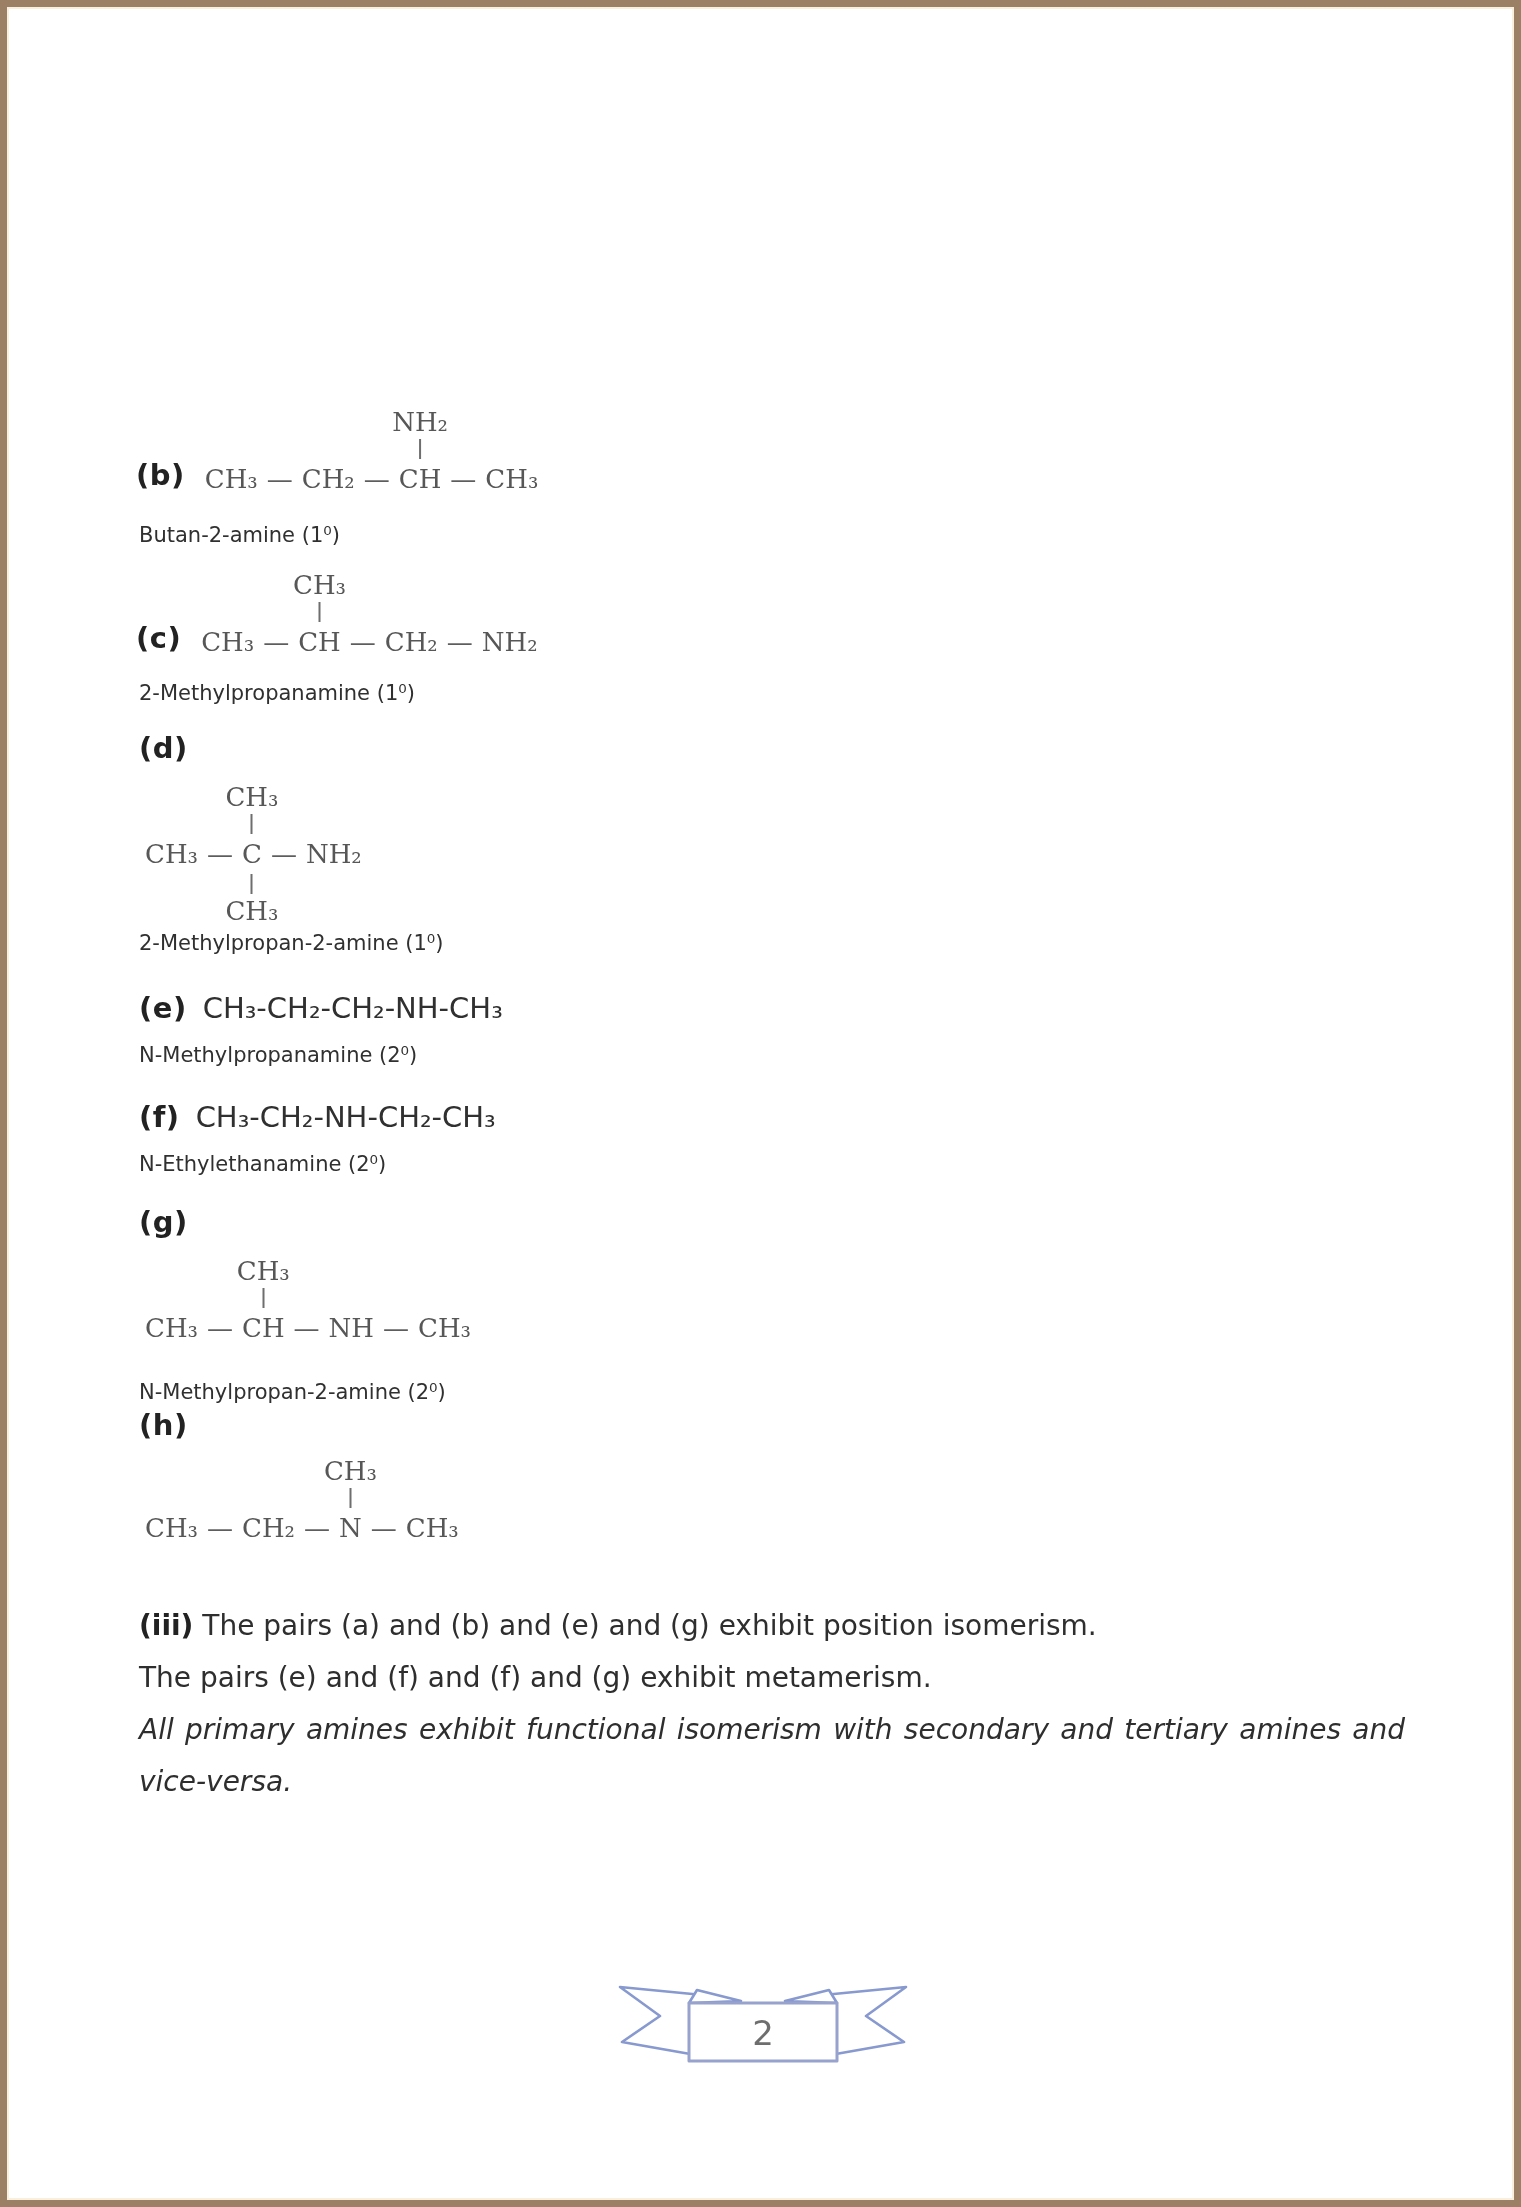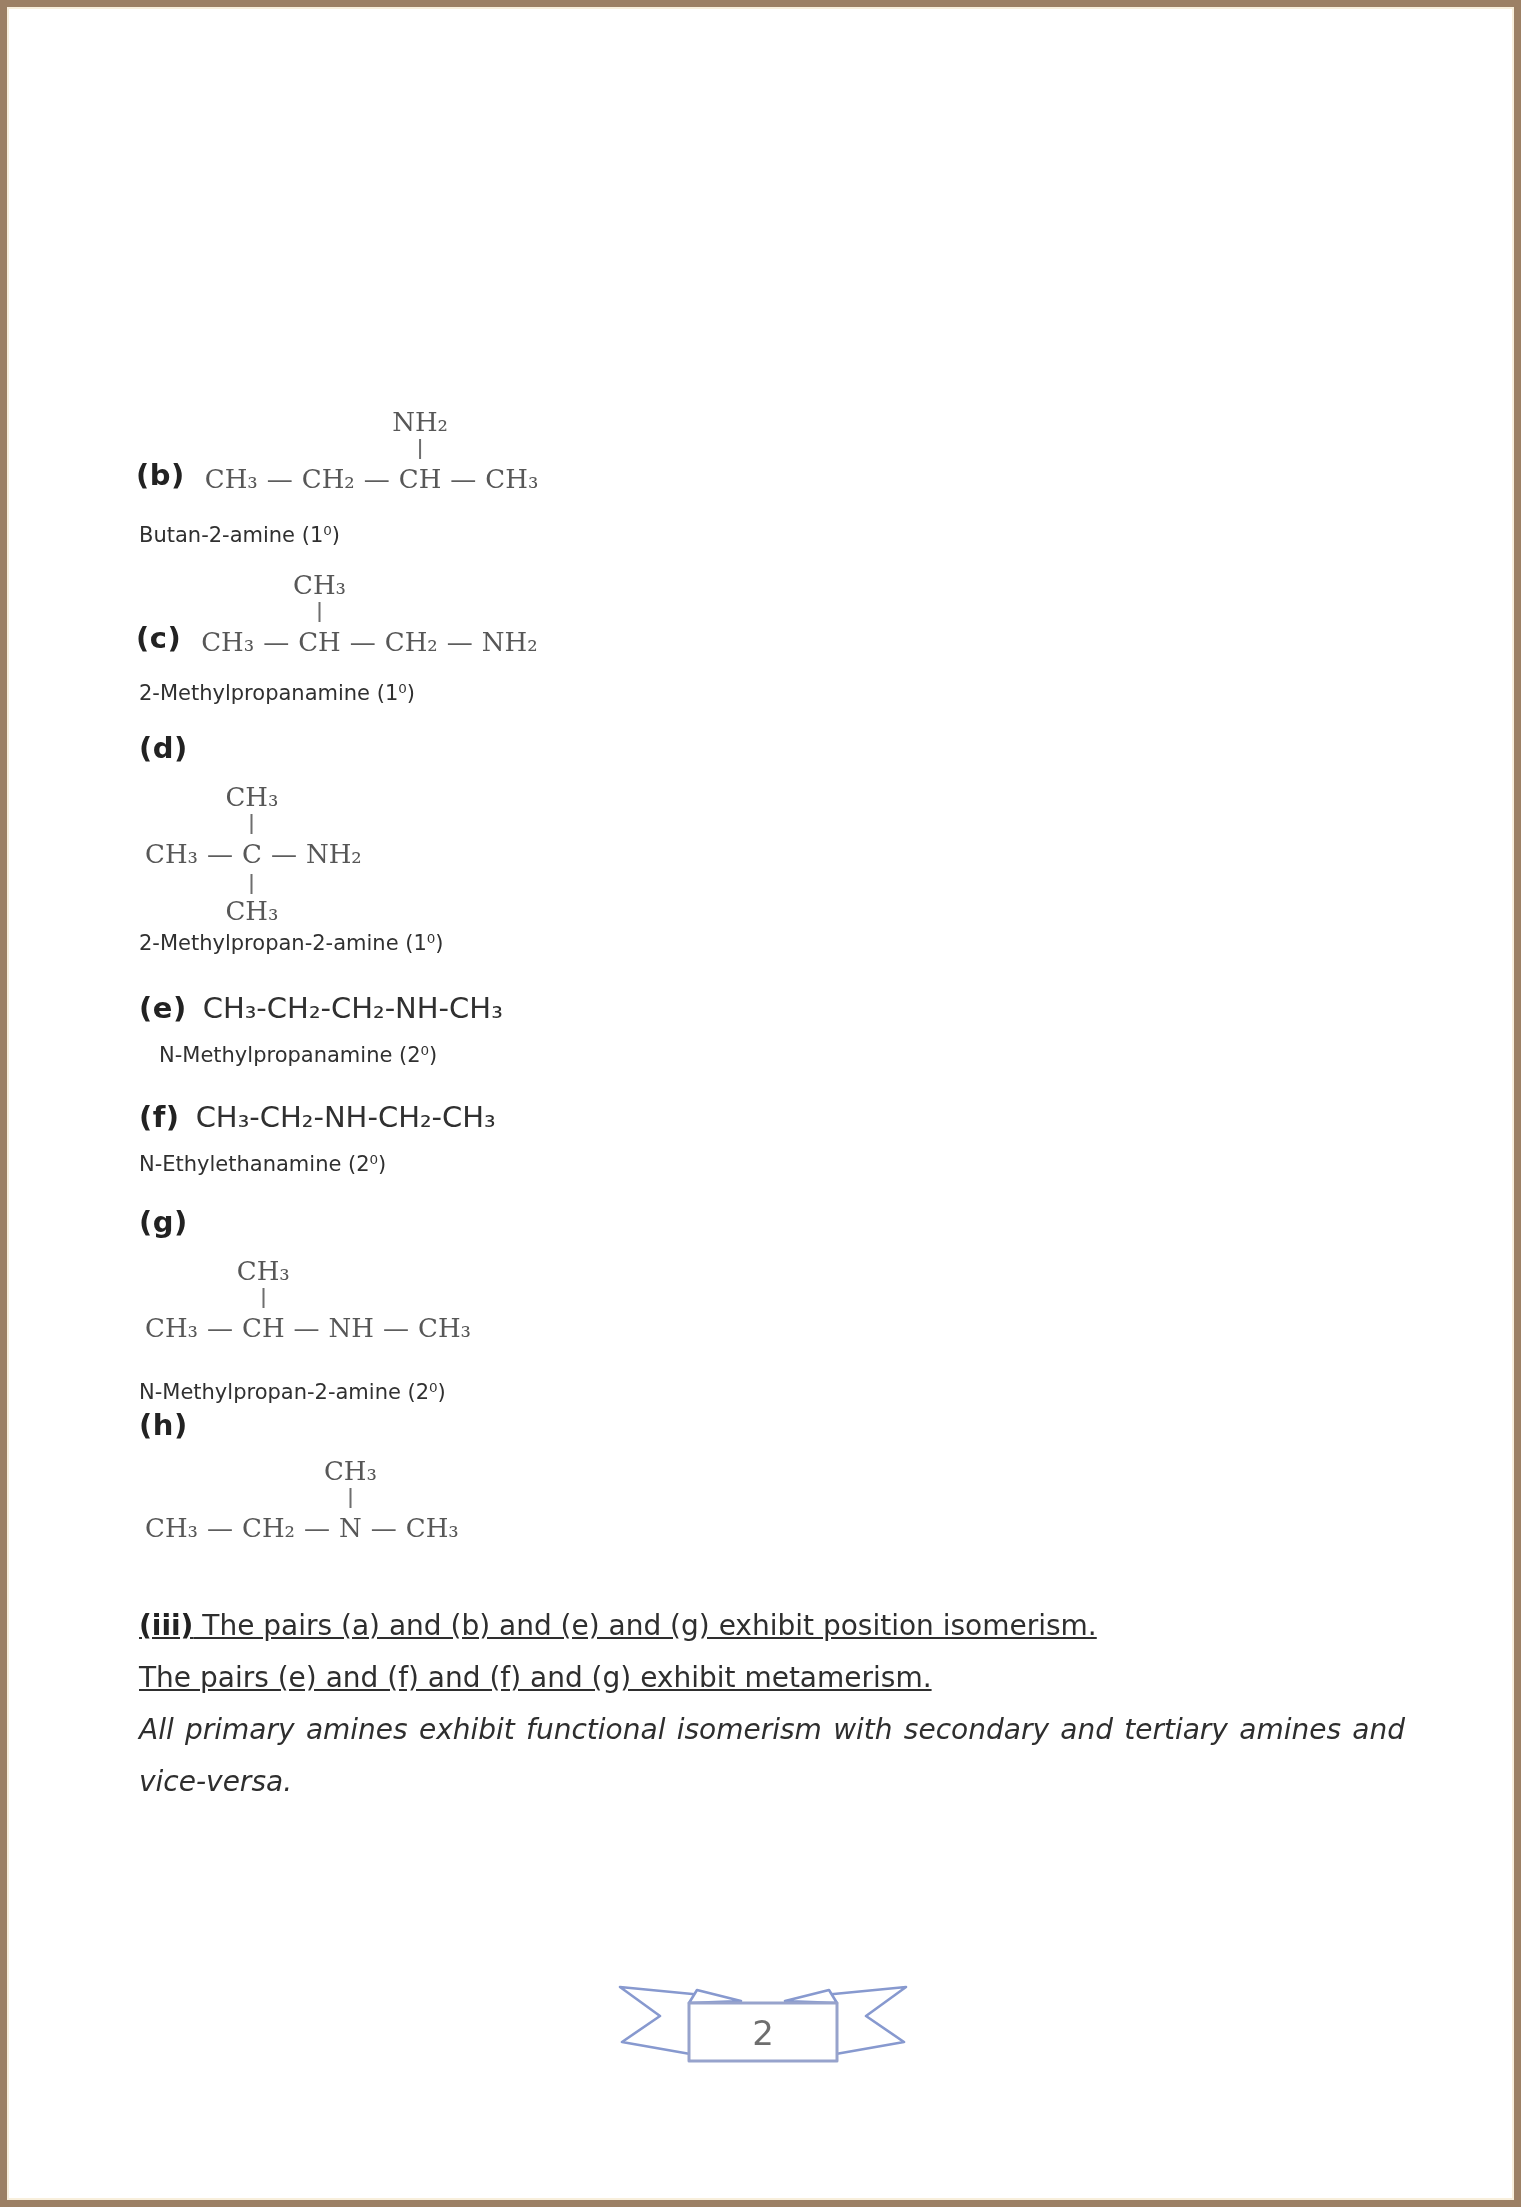--- a/index.html
+++ b/index.html
@@ -102,21 +102,21 @@
   
   .paras {
     width:1266px;
     font-size:28px;
     color:#2e2e2e;
   }
   .paras p {
     margin:0;
     line-height:52px;
   }
-  .paras p.nw { white-space:nowrap;text-decoration:underline; }
+  .paras p.nw { white-space:nowrap; }
   .paras p.just { text-align:justify;font-style:italic; }
   .paras .blbl { font-weight:bold; color:#222; }
 
   
   .ribbon-num {
     font-family:"DejaVu Sans", sans-serif;
     font-size:34px;
     fill:#6e6e6e;
   }
 </style>
@@ -184,21 +184,21 @@
       <span class="bond">—</span>
       <span class="atom">NH₂</span>
     </div>
   </div>
   <div class="abs caption" style="left:130px; top:922px;">2-Methylpropan-2-amine (1⁰)</div>
 
   <div class="abs inline-item" style="left:130px; top:982px;">
     <span class="lbl">(e)</span>
     <span>CH₃-CH₂-CH₂-NH-CH₃</span>
   </div>
-  <div class="abs caption" style="left:130px; top:1034px;margin-left:20px;">N-Methylpropanamine (2⁰)</div>
+  <div class="abs caption" style="left:130px; top:1034px;">N-Methylpropanamine (2⁰)</div>
 
   <div class="abs inline-item" style="left:130px; top:1091px;">
     <span class="lbl">(f)</span>
     <span>CH₃-CH₂-NH-CH₂-CH₃</span>
   </div>
   <div class="abs caption" style="left:130px; top:1143px;">N-Ethylethanamine (2⁰)</div>
 
   <div class="abs lbl" style="left:130px; top:1196px;">(g)</div>
   <div class="abs" style="left:136px; top:1246px;">
     <div class="chem-row" style="margin-top:58px;">

